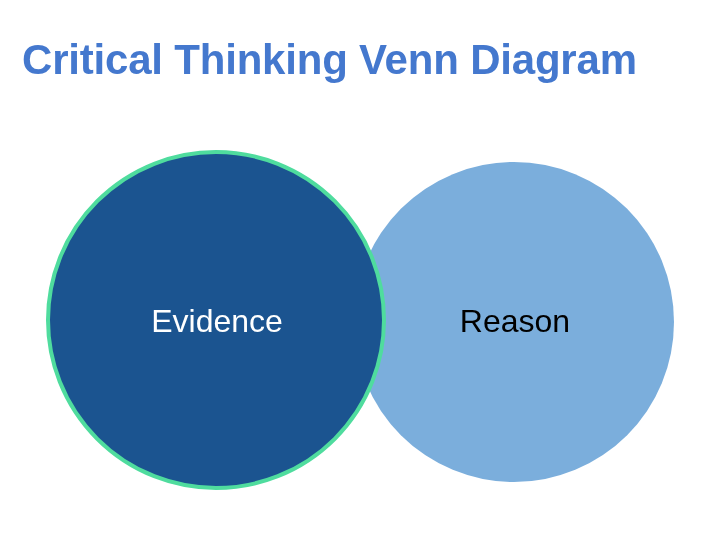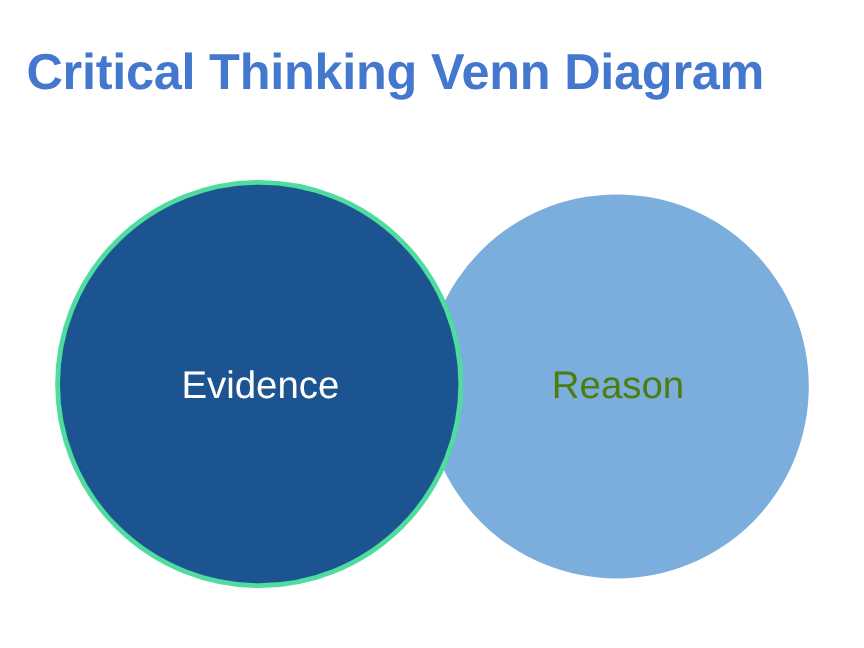--- a/index.html
+++ b/index.html
@@ -73,16 +73,16 @@
   <div id="slide-title" style="color: rgb(68, 120, 206);">Critical Thinking Venn Diagram</div>
 
   <div id="venn-area">
     <svg class="venn-svg" width="720" height="540" viewBox="0 0 720 540">
       <circle id="circle-reason" cx="514" cy="322" r="160" fill="#7BAEDC" stroke="none"></circle>
       <circle id="circle-evidence" cx="216" cy="320" r="168" fill="#1B5490" stroke="#4FDC9E" stroke-width="4"></circle>
     </svg>
 
     <div id="label-evidence" class="venn-label" style="color: rgb(255, 255, 255);">Evidence</div>
 
-    <div id="label-reason" class="venn-label" style="color: #4d7c0f;">Reason</div>
+    <div id="label-reason" class="venn-label" style="color: #000000;">Reason</div>
   </div>
 
 </div>
 
 </body></html>

